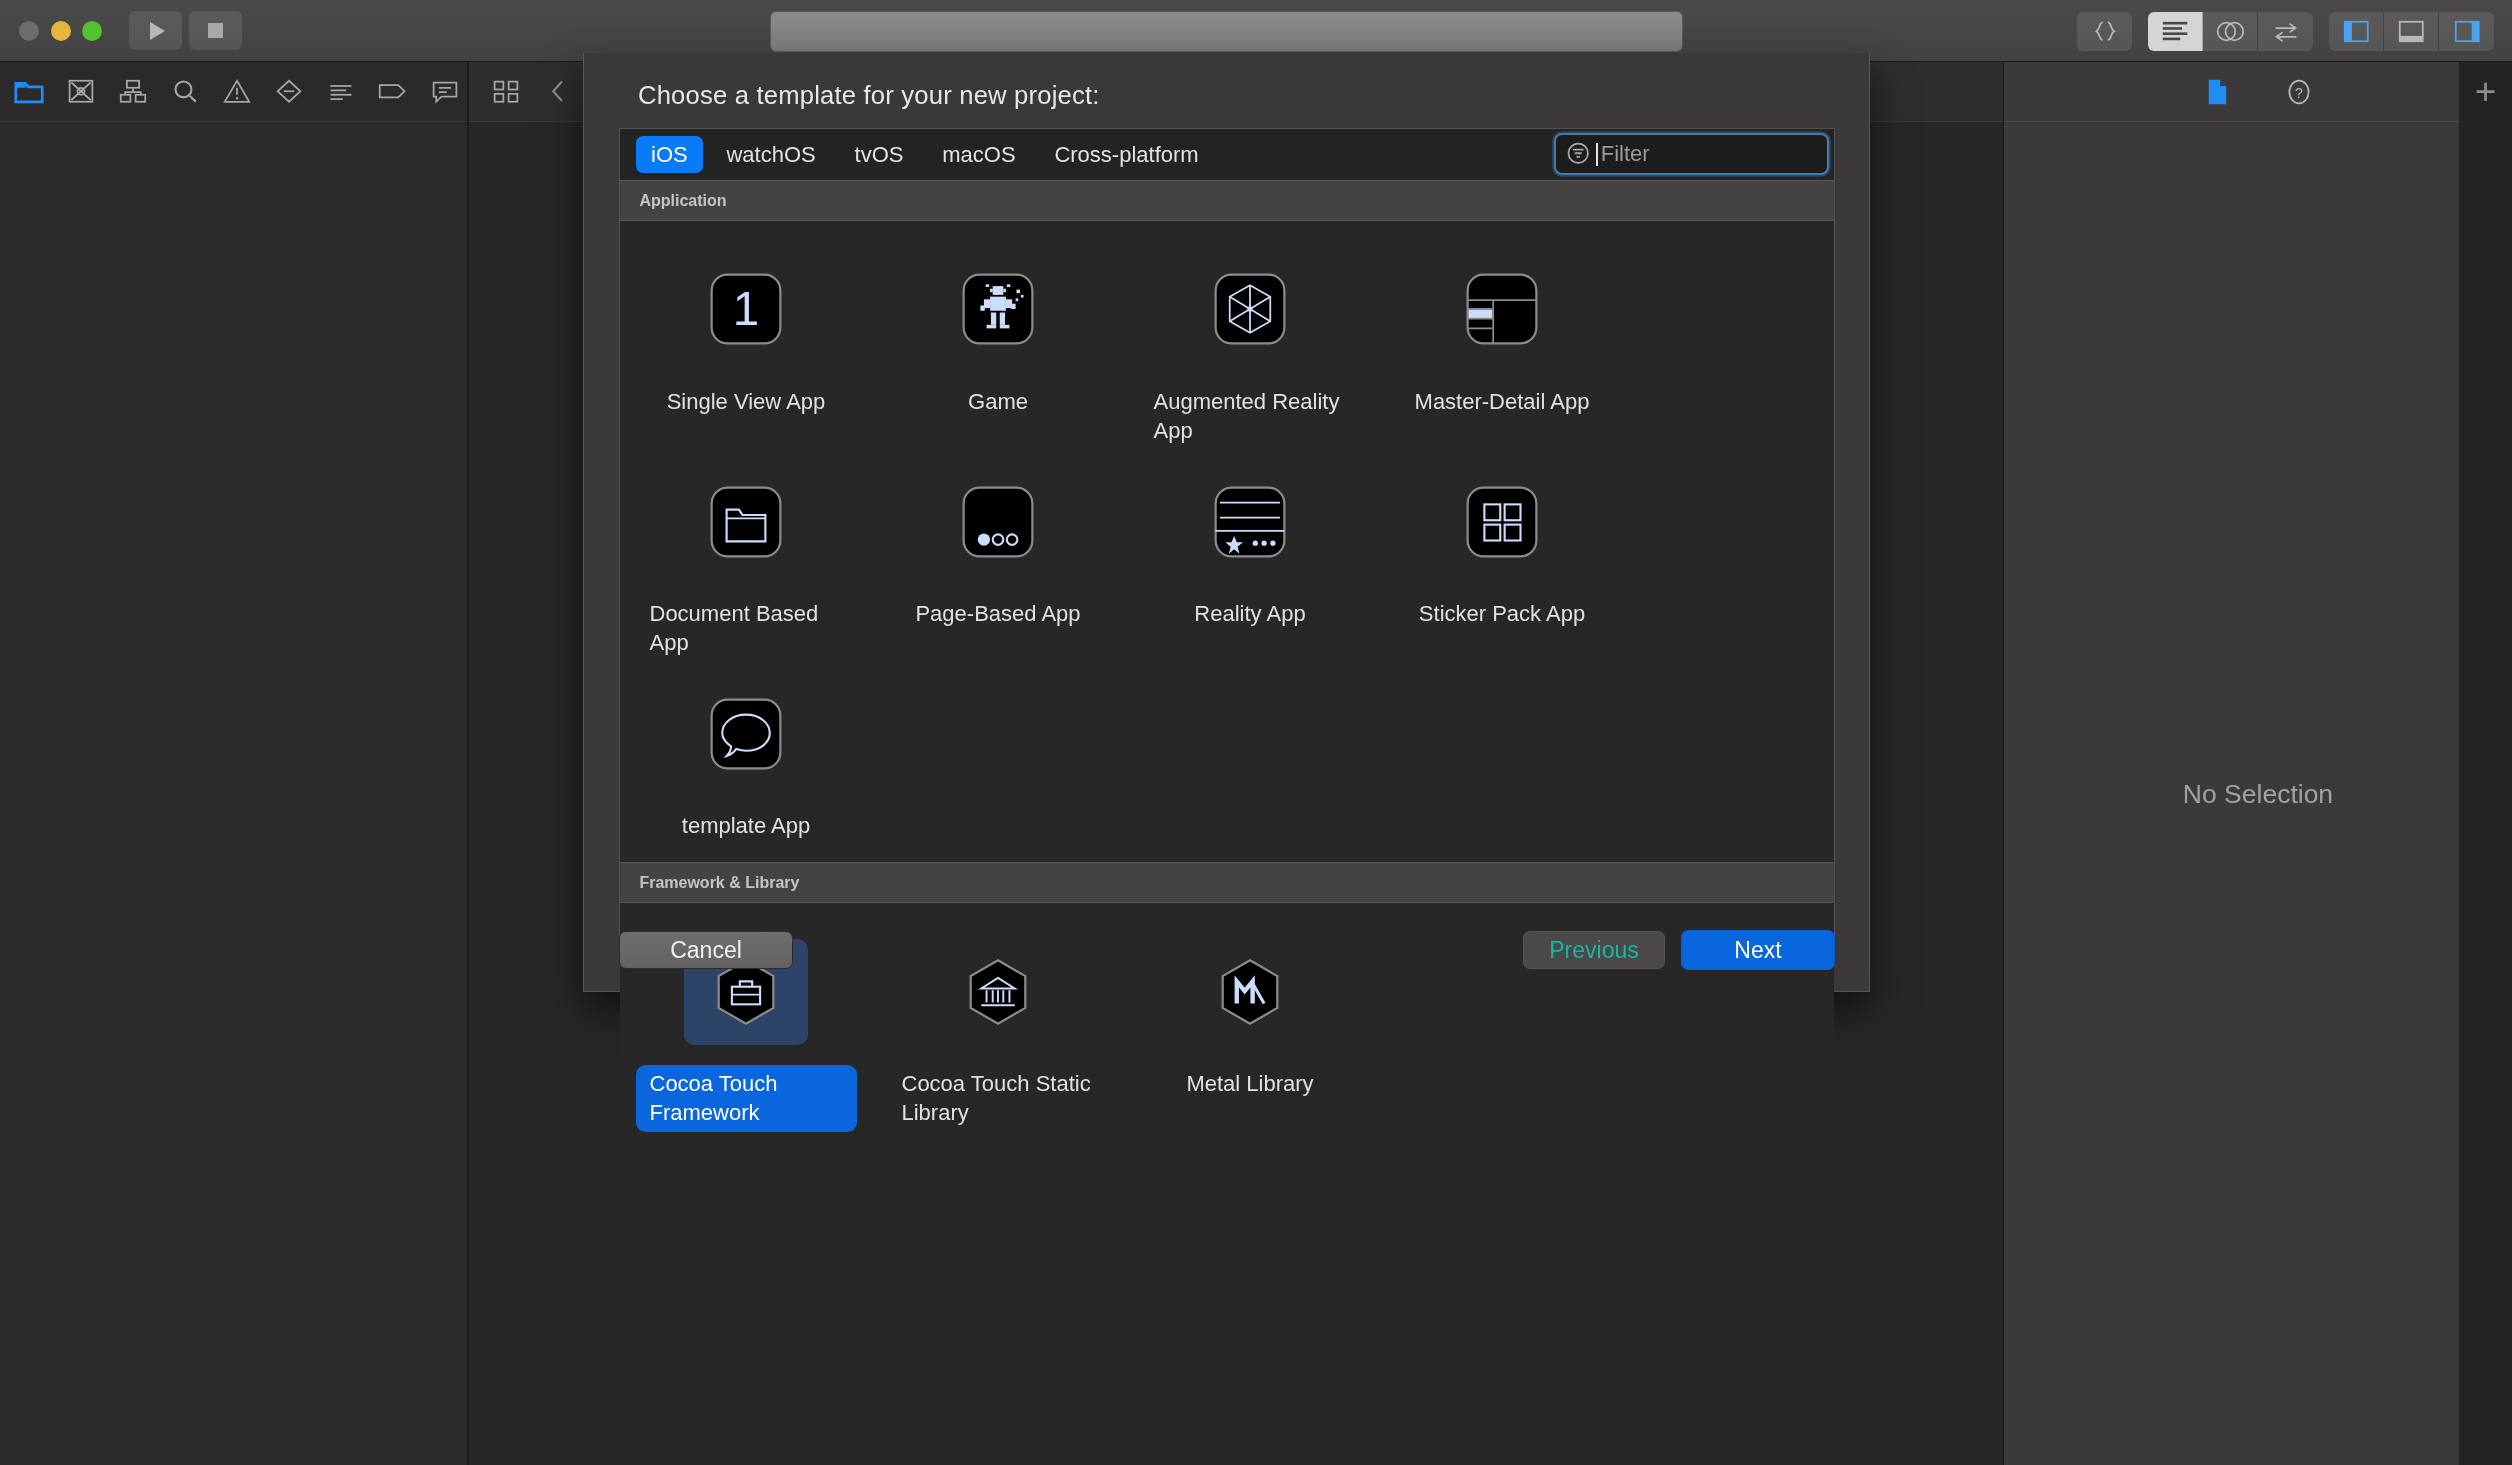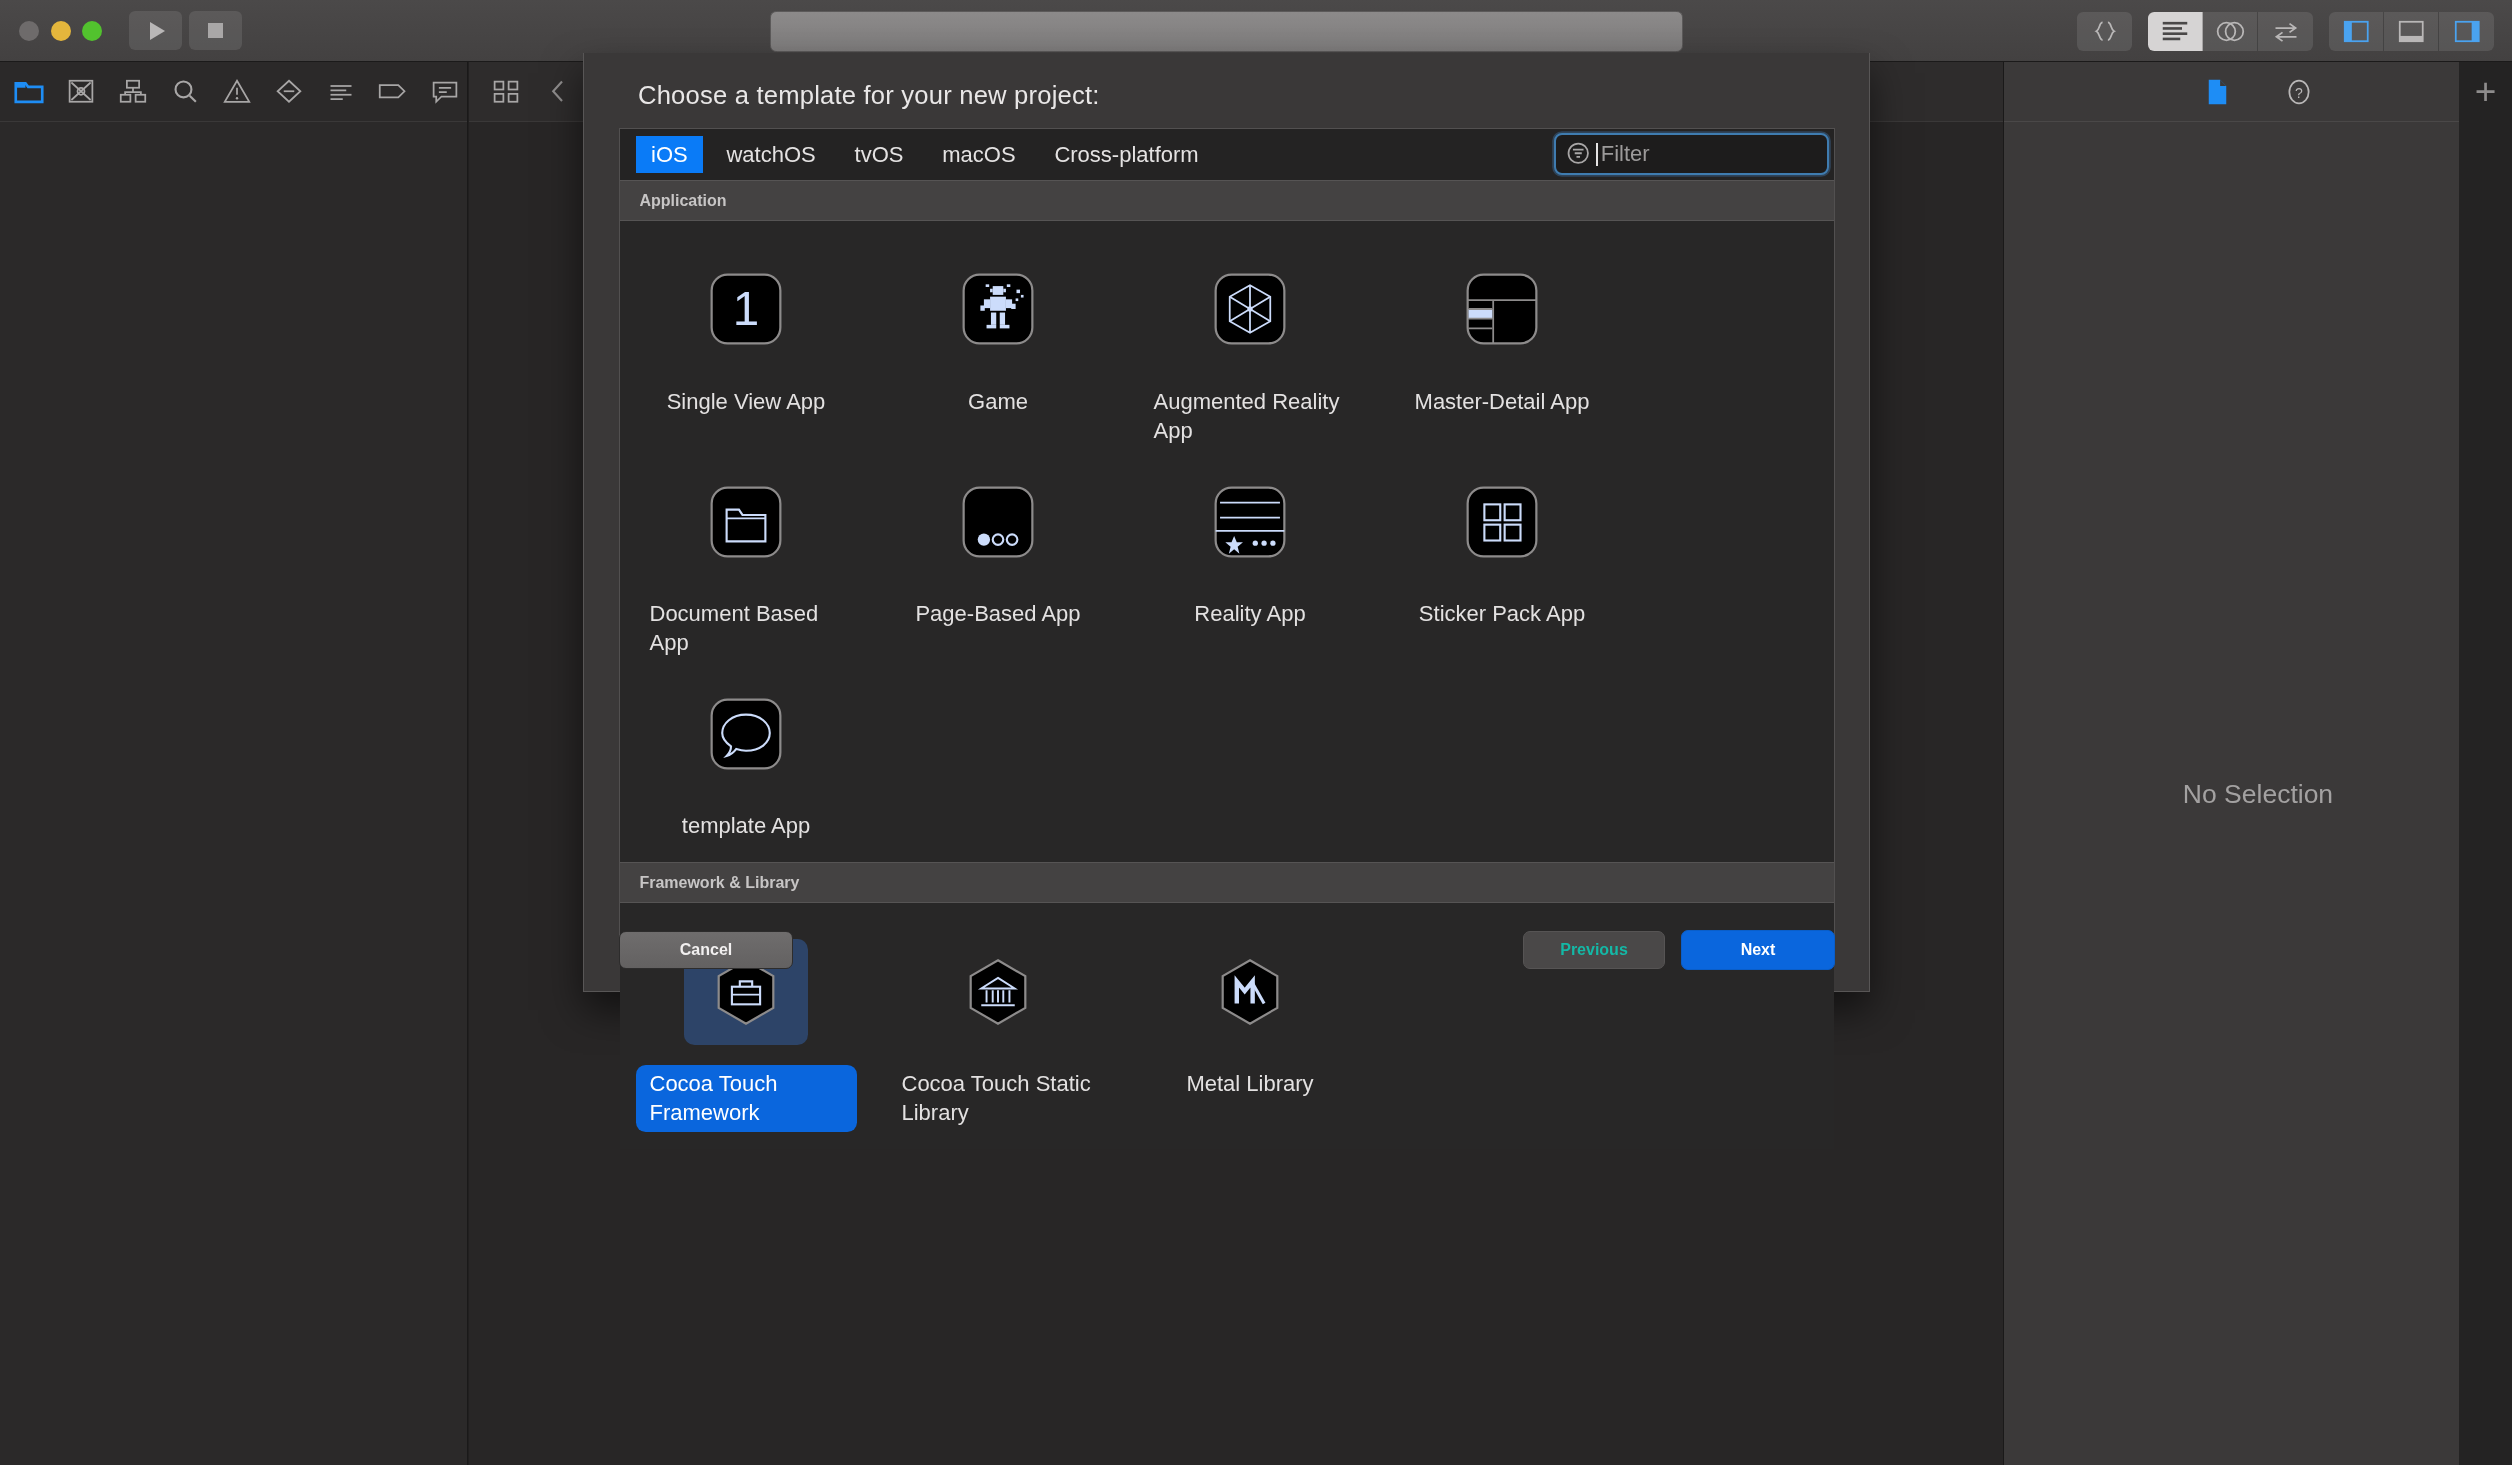--- a/index.html
+++ b/index.html
@@ -133,21 +133,21 @@
   }
 
   
   .tabbar {
     height: 51px; background: #242323;
     display: flex; align-items: center; padding-left: 16px;
     position: relative;
   }
   .tab {
     color: #e4e2e2; font-size: 22px;
-    padding: 5.3px 15px; border-radius: 0; margin-right: 8.8px;
+    padding: 5.3px 15px; border-radius: 7px; margin-right: 8.8px;
     white-space: nowrap;
     text-align: center;
   }
   .tab.active { background: #0a7bf7; color: #ffffff; }
 
   .filter-wrap {
     position: absolute; right: 5.3px; top: 4.4px;
     width: 275px; height: 42px;
     border-radius: 8px;
     border: 2.6px solid #3f7cb0;
@@ -195,22 +195,22 @@
 
   .app-grid { min-height: 431px; background: #282727; }
   .lib-grid { min-height: 240px; background: #282727; }
 
   
   .btnrow {
     position: absolute; left: 35px; bottom: 21px; width: 1216px;
     display: flex; align-items: center;
   }
   .btn {
-    font-size: 16px; border-radius: 7px;
-    display: flex; align-items: center; justify-content: center; font-weight: bold;
+    font-size: 23px; border-radius: 7px;
+    display: flex; align-items: center; justify-content: center;
   }
   .btn-cancel {
     width: 174px; height: 38px;
     background: linear-gradient(#6f6d6d,#636161);
     color: #f2f0f0; border: 0.9px solid #2d2c2c;
   }
   .btn-prev {
     width: 142px; height: 38px; margin-left: auto; margin-right: 16px;
     background: #4a4848; color: #14b8a6; border: 0.9px solid #565454;
   }

